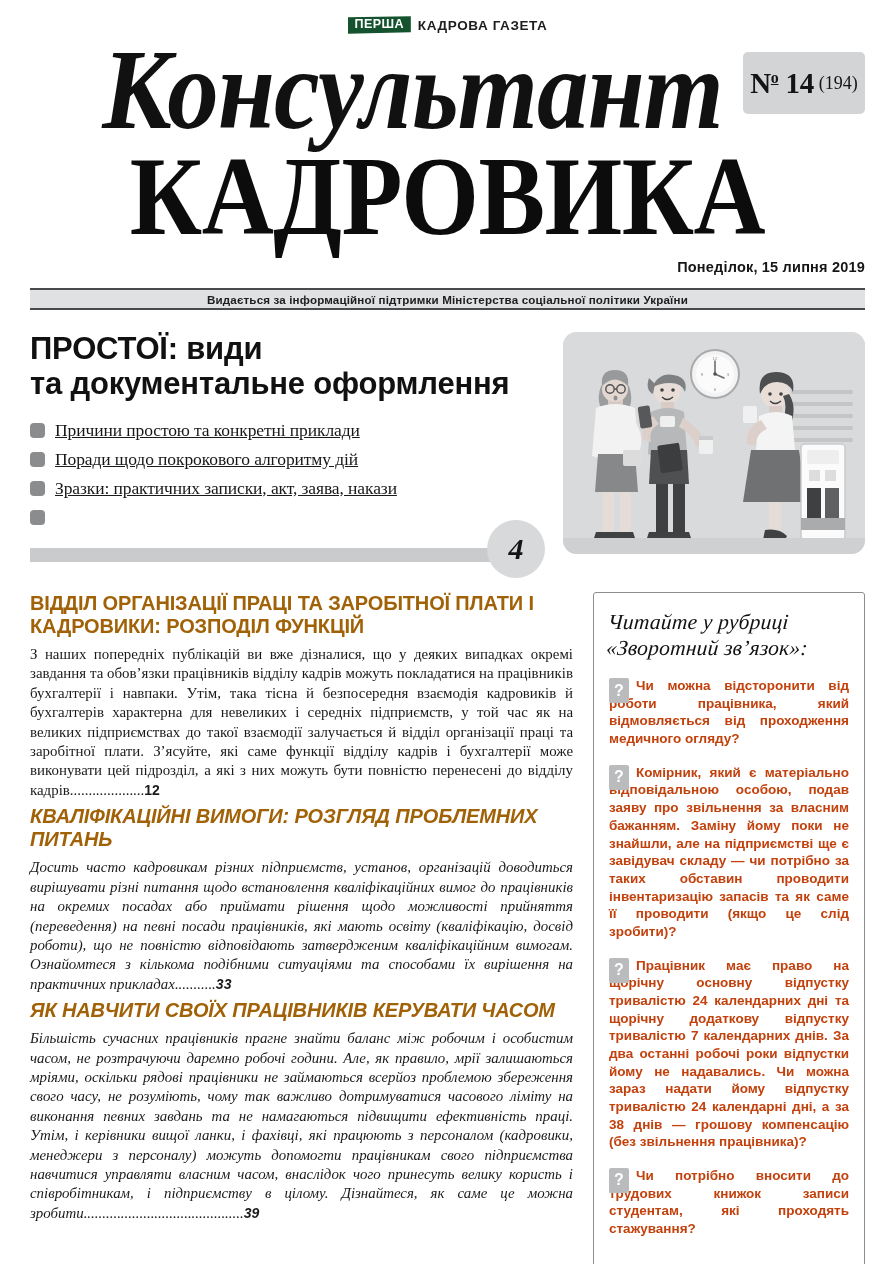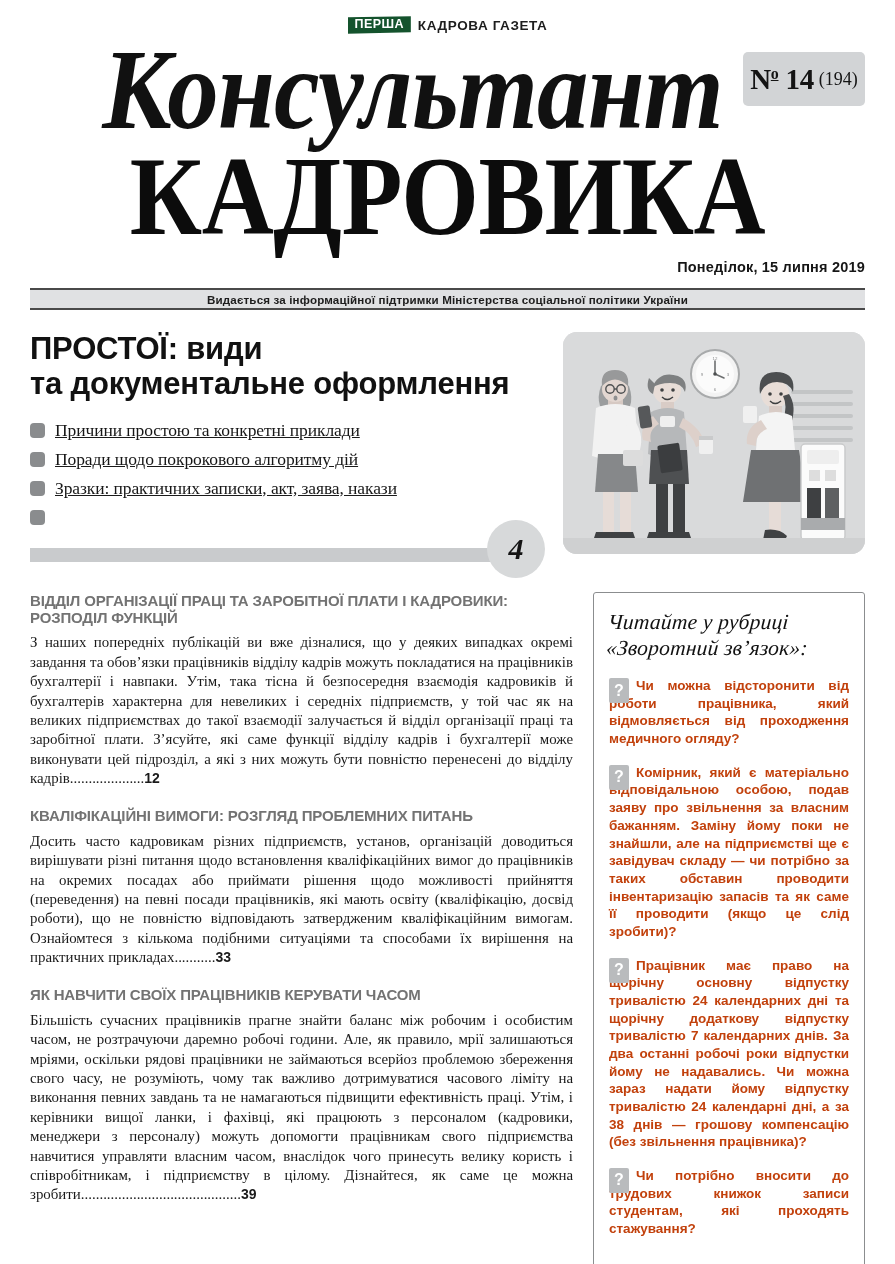--- a/index.html
+++ b/index.html
@@ -50,21 +50,21 @@
     font-weight: bold;
     letter-spacing: 0.6px;
     color: #1d1d1d;
   }
 
   .issue-badge {
     position: absolute;
     top: 52px;
     right: 0;
     width: 122px;
-    height: 54px;
+    height: 62px;
     background: #d2d4d6;
     border-radius: 5px;
     display: flex;
     align-items: center;
     justify-content: center;
     gap: 5px;
   }
   .issue-no {
     font-family: "Liberation Serif", serif;
     font-size: 29px;
@@ -231,42 +231,42 @@
   .col-side {
     flex: 0 0 272px;
     border: 1.5px solid #8b8d8f;
     border-radius: 3px;
     padding: 16px 15px 14px 15px;
     position: relative;
     background: #fff;
   }
 
   .art-head {
-    font-size: 15px;
+    font-size: 20px;
     font-weight: bold;
     line-height: 1.16;
     letter-spacing: -0.15px;
-    color: #737373;
+    color: #a16207;
     text-transform: uppercase;
   }
   .art-body {
     font-family: "Liberation Serif", serif;
     font-size: 14.9px;
     line-height: 1.3;
     text-align: justify;
     color: #1a1a1a;
     margin-top: 7px;
     hyphens: manual;
   }
   .art-body .pgnum {
     font-family: "Liberation Sans", sans-serif;
     font-weight: bold;
     font-size: 14px;
   }
-  .art-block + .art-block { margin-top: 19px; }
+  .art-block + .art-block { margin-top: 5px; font-style: italic; }
 
   
   .side-title {
     font-family: "Liberation Serif", serif;
     font-style: italic;
     font-size: 21.5px;
     line-height: 1.22;
     color: #121212;
     letter-spacing: 0.2px;
     transform: skewX(-4deg);

